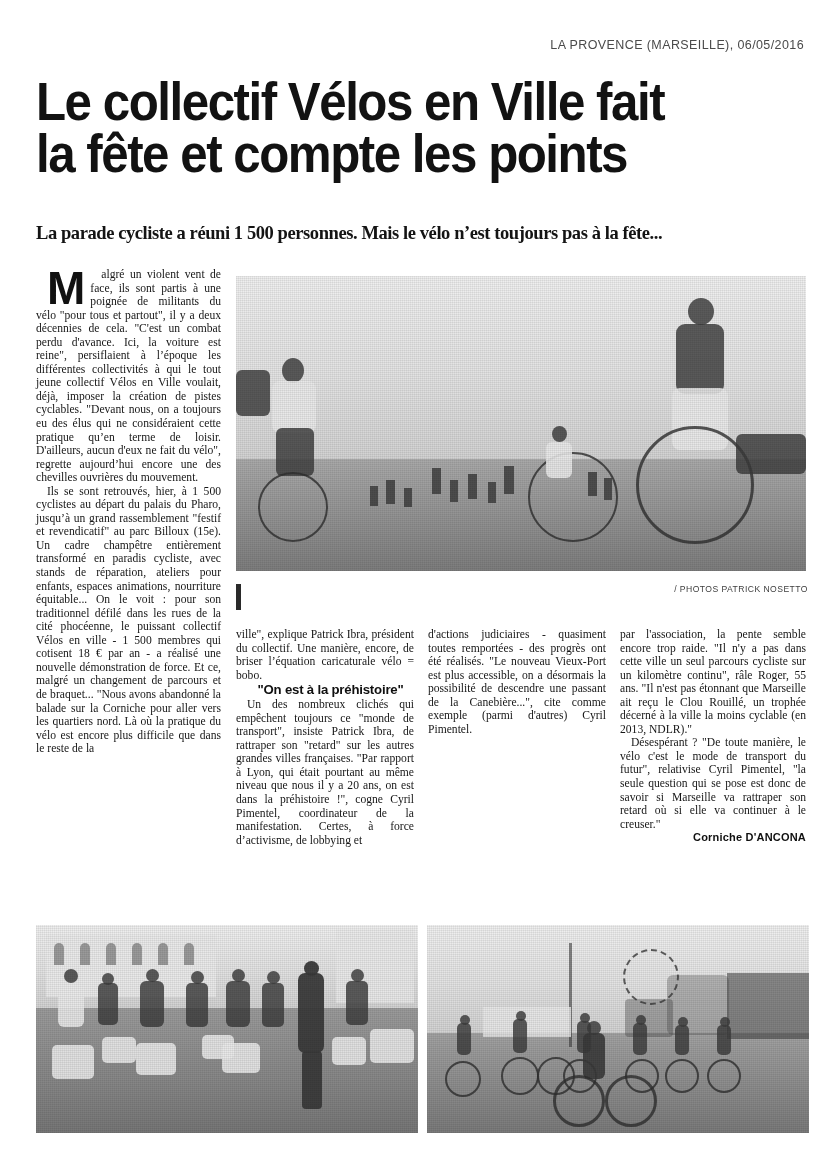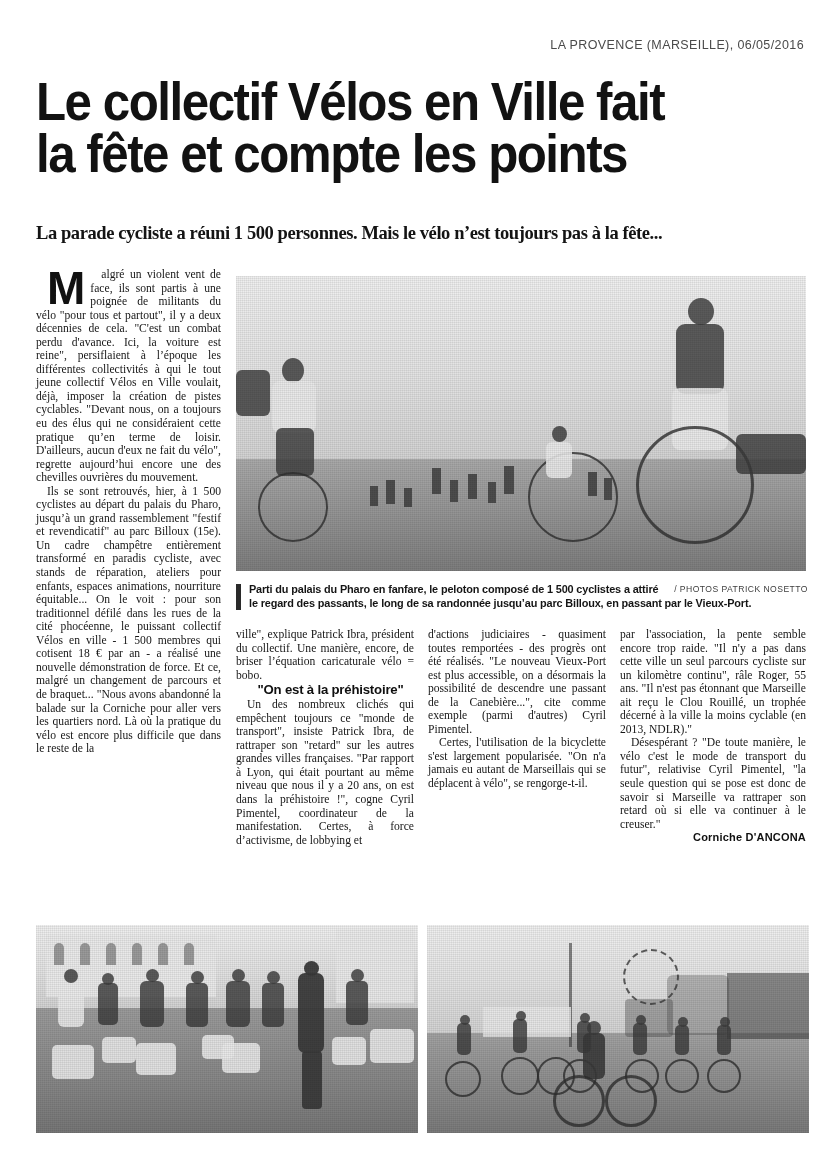--- a/index.html
+++ b/index.html
@@ -262,33 +262,31 @@
 
   <div class="col" id="col1">
     <p><span class="dropcap">M</span><span>algré un violent vent de face, ils sont partis à une poignée de militants du vélo "pour tous et partout", il y a deux décennies de cela. "C'est un combat perdu d'avance. Ici, la voiture est reine", persiflaient à l’époque les différentes collectivités à qui le tout jeune collectif Vélos en Ville voulait, déjà, imposer la création de pistes cyclables. "Devant nous, on a toujours eu des élus qui ne considéraient cette pratique qu’en terme de loisir. D'ailleurs, aucun d'eux ne fait du vélo", regrette aujourd’hui encore une des chevilles ouvrières du mouvement.</span></p>
     <p><span>Ils se sont retrouvés, hier, à 1 500 cyclistes au départ du palais du Pharo, jusqu’à un grand rassemblement "festif et revendicatif" au parc Billoux (15e). Un cadre champêtre entièrement transformé en paradis cycliste, avec stands de réparation, ateliers pour enfants, espaces animations, nourriture équitable... On le voit : pour son traditionnel défilé dans les rues de la cité phocéenne, le puissant collectif Vélos en ville - 1 500 membres qui cotisent 18 € par an - a réalisé une nouvelle démonstration de force. Et ce, malgré un changement de parcours et de braquet... "Nous avons abandonné la balade sur la Corniche pour aller vers les quartiers nord. Là où la pratique du vélo est encore plus difficile que dans le reste de la</span></p>
   </div>
 
   <div class="caption-wrap">
     <div class="caption-bar"></div>
     <div class="caption-text">
       <span class="credit">/ PHOTOS PATRICK NOSETTO</span>
-      <span>Parti du palais du Pharo en fanfare, le peloton composé de 1 500 cyclistes a attiré le regard des passants, le long de sa randonnée jusqu’au parc Billoux, en passant par le Vieux-Port.</span>
     </div>
   </div>
 
   <div class="col" id="col2">
     <p class="noindent"><span>ville", explique Patrick Ibra, président du collectif. Une manière, encore, de briser l’équation caricaturale vélo = bobo.</span></p>
     <p class="subhead">"On est à la préhistoire"</p>
     <p><span>Un des nombreux clichés qui empêchent toujours ce "monde de transport", insiste Patrick Ibra, de rattraper son "retard" sur les autres grandes villes françaises. "Par rapport à Lyon, qui était pourtant au même niveau que nous il y a 20 ans, on est dans la préhistoire !", cogne Cyril Pimentel, coordinateur de la manifestation. Certes, à force d’activisme, de lobbying et</span></p>
   </div>
 
   <div class="col" id="col3">
     <p class="noindent"><span>d'actions judiciaires - quasiment toutes remportées - des progrès ont été réalisés. "Le nouveau Vieux-Port est plus accessible, on a désormais la possibilité de descendre une passant de la Canebière...", cite comme exemple (parmi d'autres) Cyril Pimentel.</span></p>
-    <p><span>Certes, l'utilisation de la bicyclette s'est largement popularisée. "On n'a jamais eu autant de Marseillais qui se déplacent à vélo", se rengorge-t-il.</span></p>
   </div>
 
   <div class="col" id="col4">
     <p class="noindent"><span>par l'association, la pente semble encore trop raide. "Il n'y a pas dans cette ville un seul parcours cycliste sur un kilomètre continu", râle Roger, 55 ans. "Il n'est pas étonnant que Marseille ait reçu le Clou Rouillé, un trophée décerné à la ville la moins cyclable (en 2013, NDLR)."</span></p>
     <p><span>Désespérant ? "De toute manière, le vélo c'est le mode de transport du futur", relativise Cyril Pimentel, "la seule question qui se pose est donc de savoir si Marseille va rattraper son retard où si elle va continuer à le creuser."</span></p>
     <p class="byline">Corniche D'ANCONA</p>
   </div>
 
   <div class="photo" id="photo-drums">
     <div class="sky"></div>

